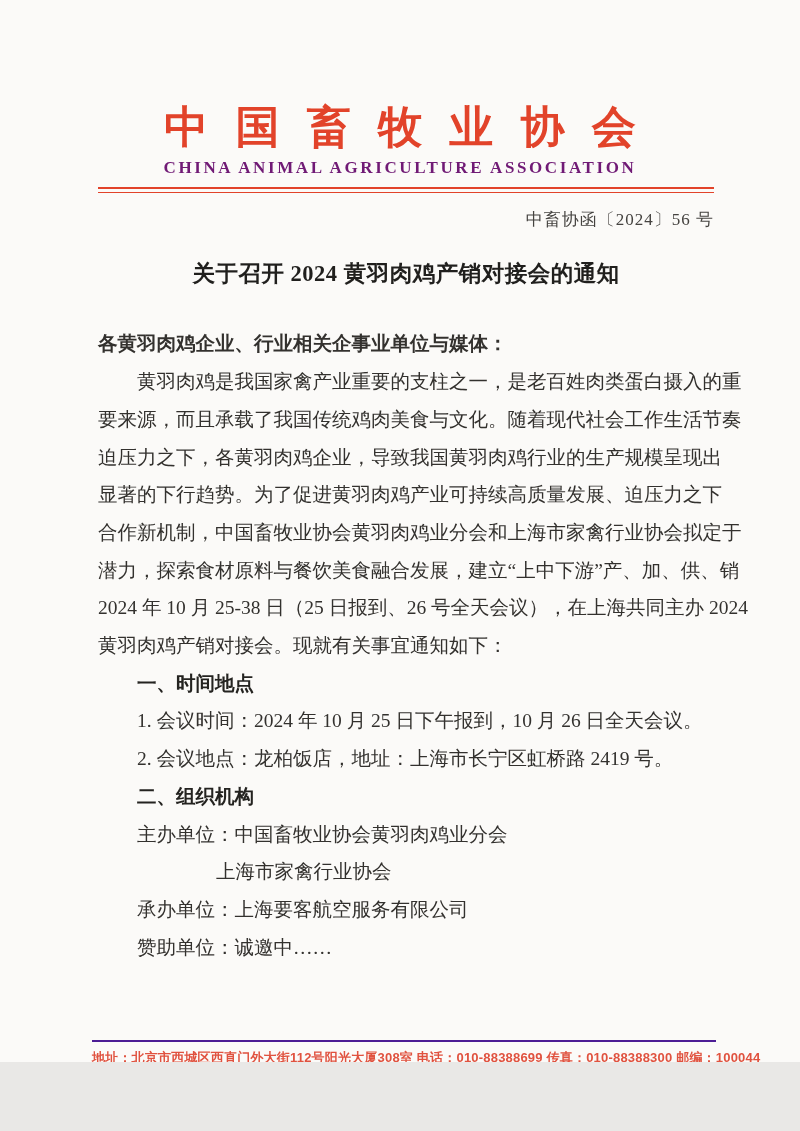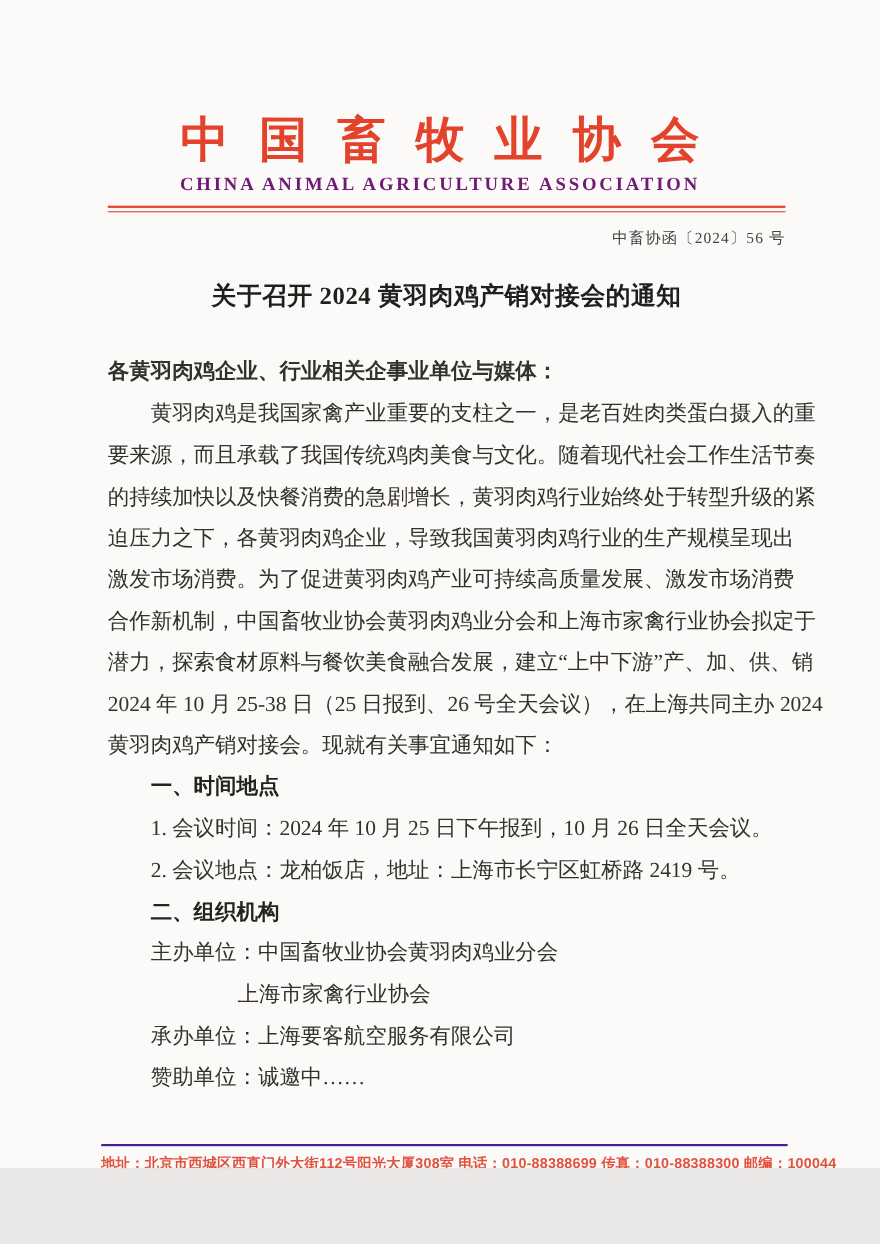--- a/index.html
+++ b/index.html
@@ -39,21 +39,21 @@
   }
   .double-rule {
     margin-top: 9px;
     height: 6px;
     border-top: 2.5px solid #e2432a;
     border-bottom: 1.3px solid #e2432a;
   }
   .doc-number {
     margin-top: 15px;
     text-align: right;
-    font-size: 14px;
+    font-size: 17px;
     color: #454340;
     letter-spacing: 1px;
   }
 
   
   .notice-title {
     margin-top: 27px;
     text-align: center;
     font-size: 22.5px;
     font-weight: bold;
@@ -112,23 +112,22 @@
     <div class="doc-number">中畜协函〔2024〕56 号</div>
 
     <div class="notice-title">关于召开 2024 黄羽肉鸡产销对接会的通知</div>
 
     <div class="body-text">
       <div class="line salutation">各黄羽肉鸡企业、行业相关企事业单位与媒体：</div>
 
       <div>
         <div class="line indent">黄羽肉鸡是我国家禽产业重要的支柱之一，是老百姓肉类蛋白摄入的重</div>
         <div class="line">要来源，而且承载了我国传统鸡肉美食与文化。随着现代社会工作生活节奏</div>
-        <div class="line">的持续加快以及快餐消费的急剧增长，黄羽肉鸡行业始终处于转型升级的紧</div>
         <div class="line">迫压力之下，各黄羽肉鸡企业，导致我国黄羽肉鸡行业的生产规模呈现出</div>
-        <div class="line">激发市场消费。为了促进黄羽肉鸡产业可持续高质量发展、激发市场消费</div>
+        <div class="line">显著的下行趋势。为了促进黄羽肉鸡产业可持续高质量发展、迫压力之下</div>
         <div class="line">合作新机制，中国畜牧业协会黄羽肉鸡业分会和上海市家禽行业协会拟定于</div>
         <div class="line">潜力，探索食材原料与餐饮美食融合发展，建立“上中下游”产、加、供、销</div>
         <div class="line">2024 年 10 月 25-38 日（25 日报到、26 号全天会议），在上海共同主办 2024</div>
         <div class="line">黄羽肉鸡产销对接会。现就有关事宜通知如下：</div>
       </div>
 
       <div class="line section-heading">一、时间地点</div>
       <div class="line indent">1. 会议时间：2024 年 10 月 25 日下午报到，10 月 26 日全天会议。</div>
       <div class="line indent">2. 会议地点：龙柏饭店，地址：上海市长宁区虹桥路 2419 号。</div>
 

